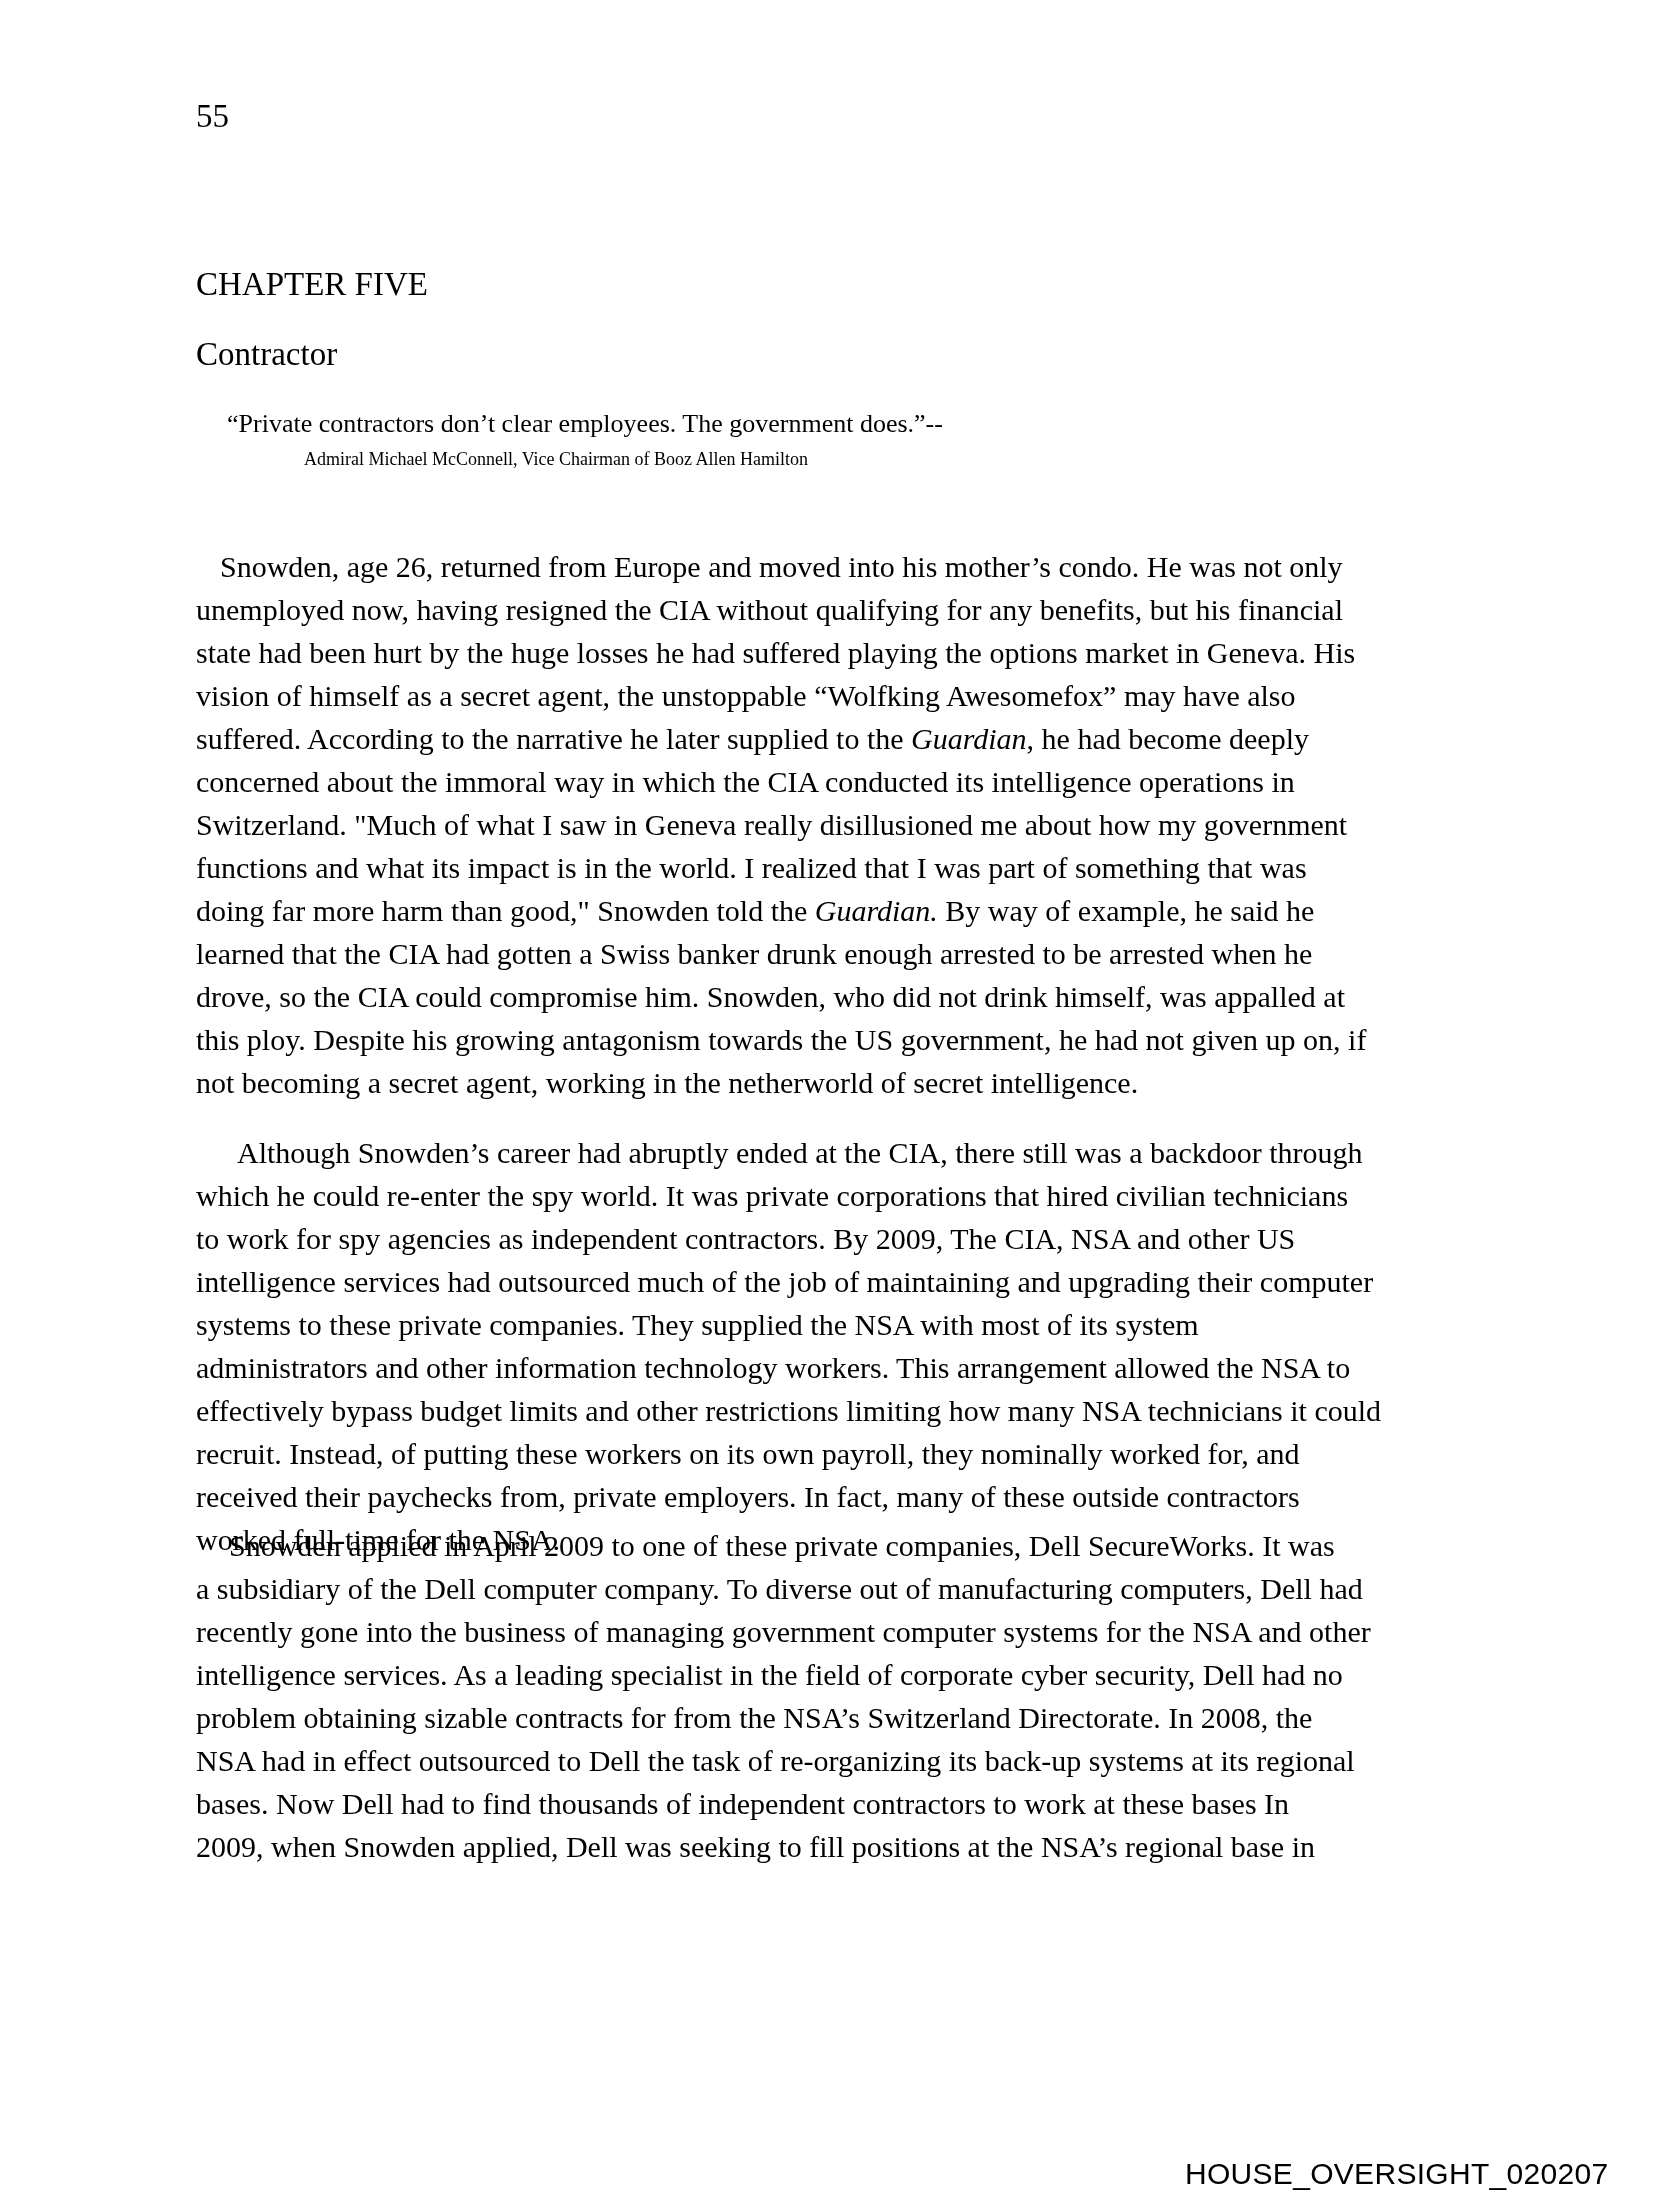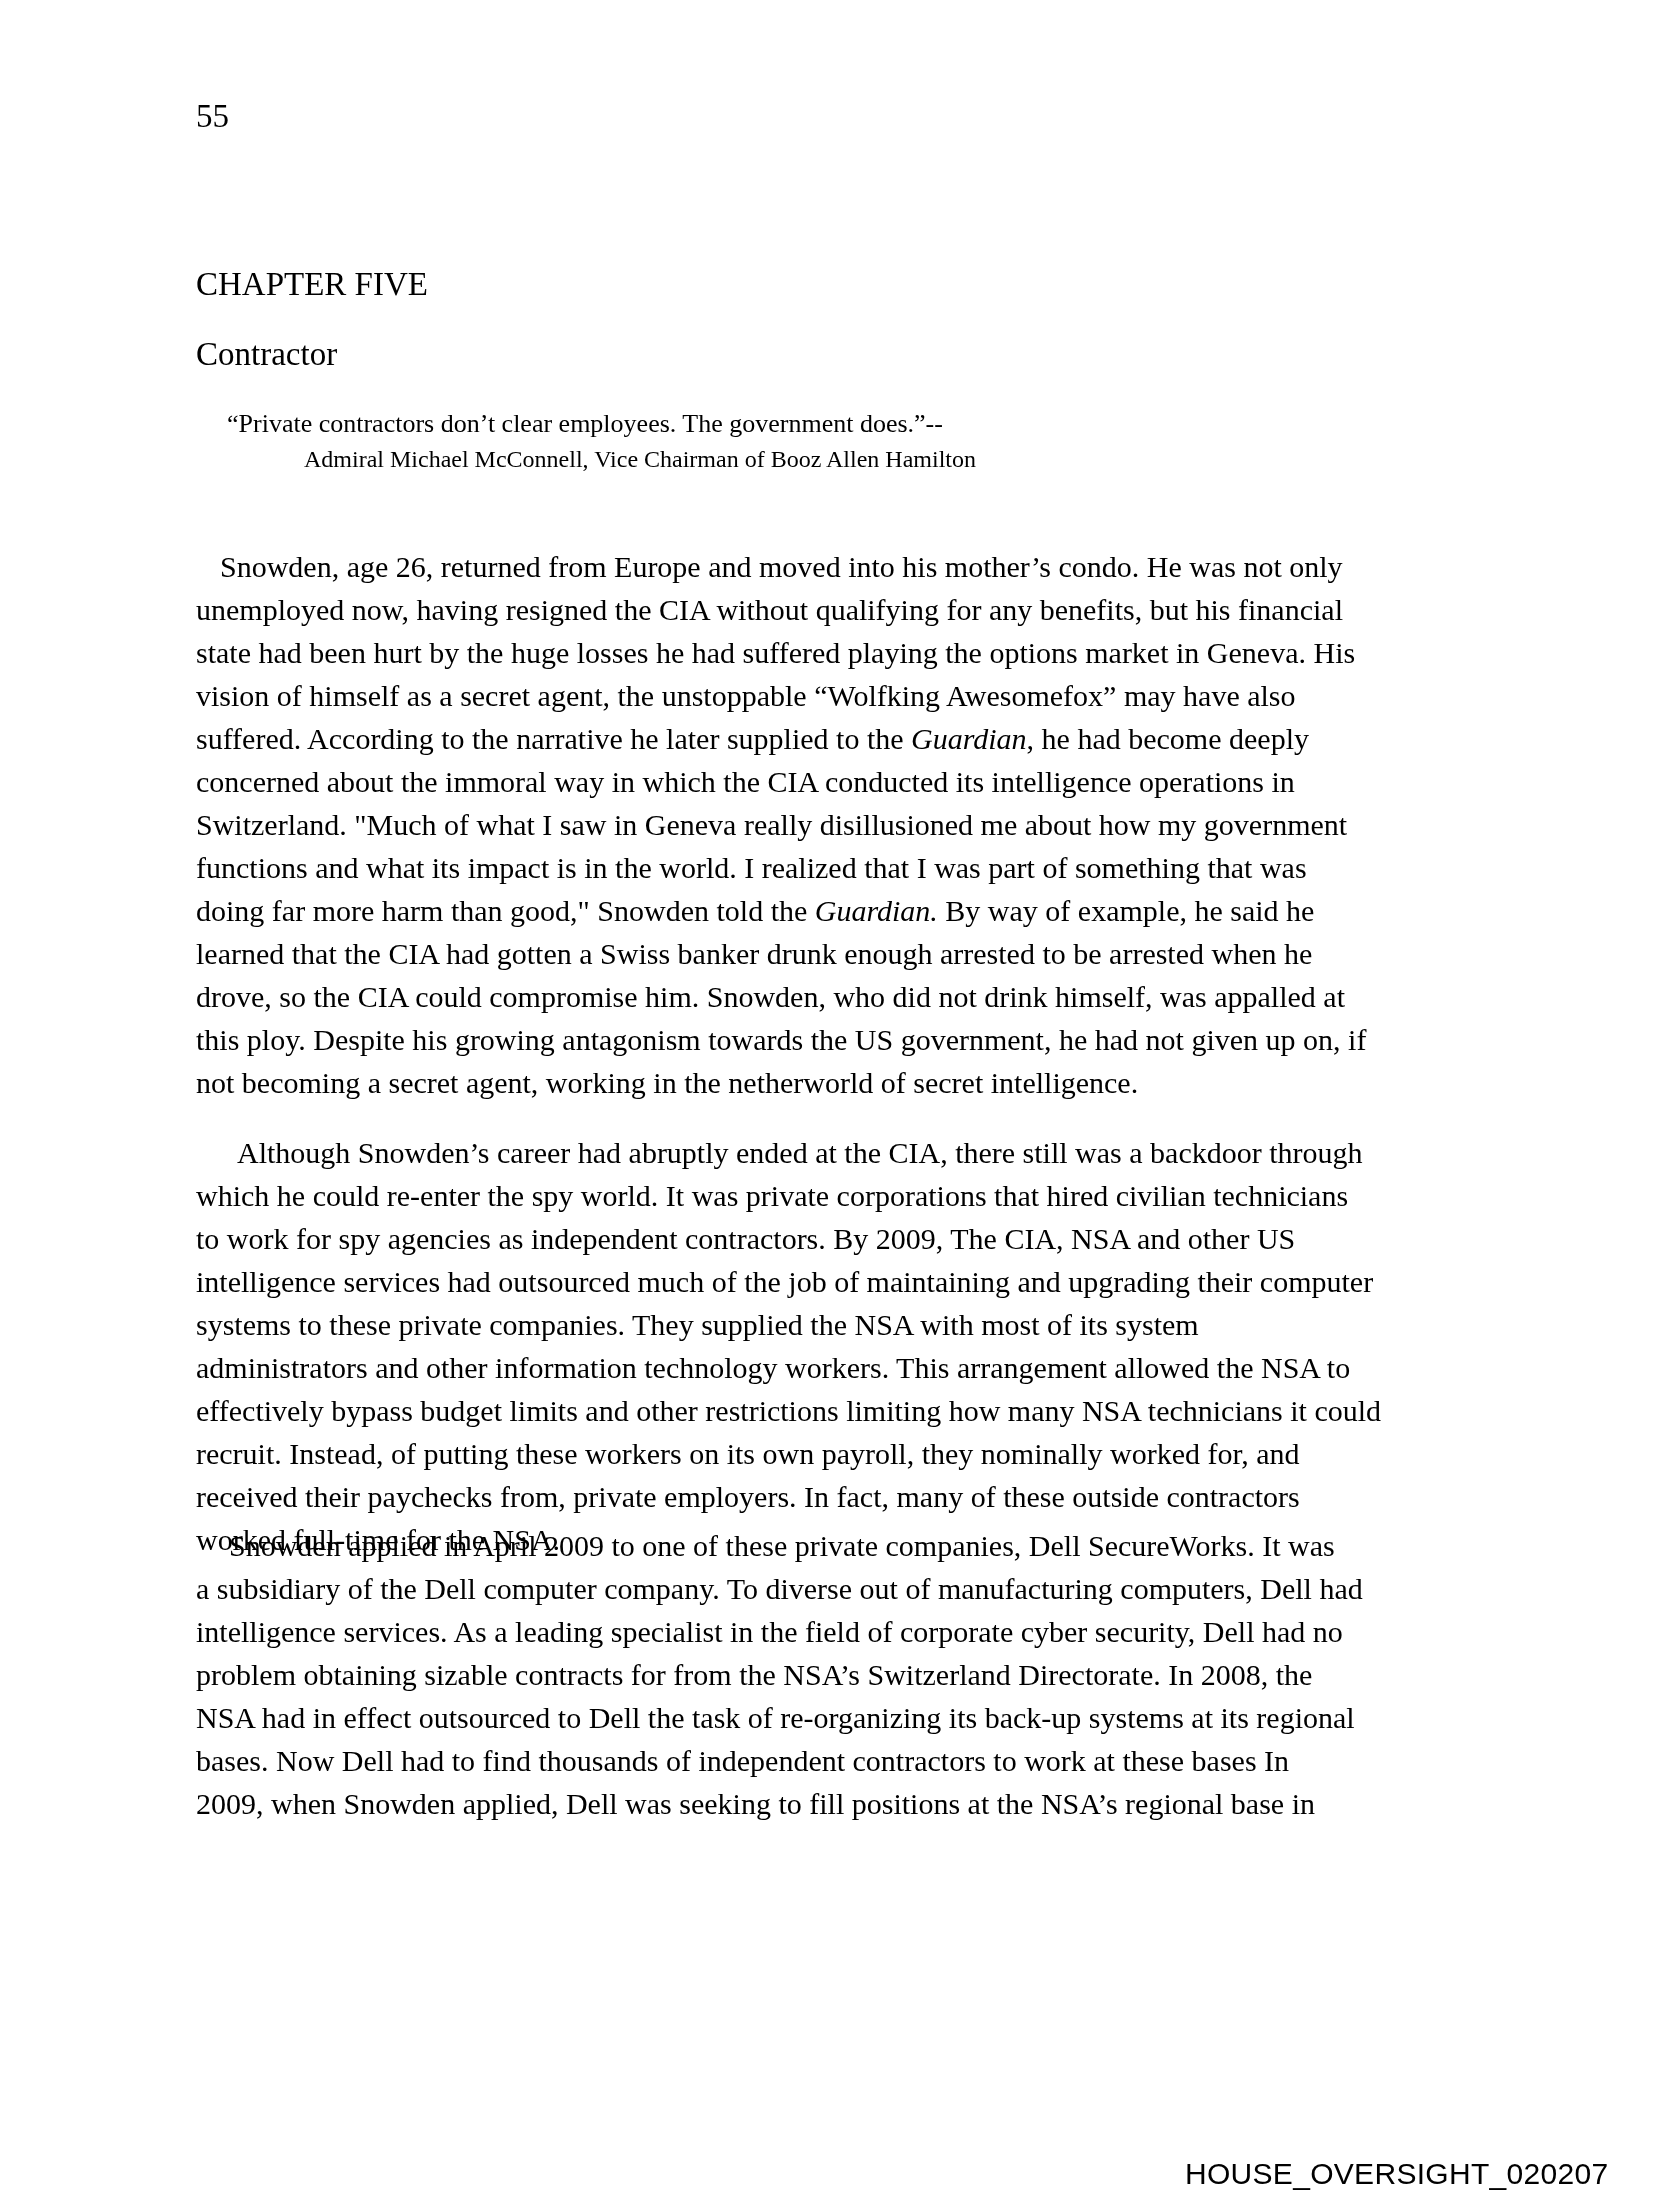--- a/index.html
+++ b/index.html
@@ -4,21 +4,21 @@
 <style>
   html, body { margin: 0; padding: 0; background: #ffffff; }
   body { width: 1669px; height: 2205px; position: relative; overflow: hidden; }
   .page { position: absolute; left: 0; top: 0; width: 1669px; height: 1743px; background: #ffffff; color: #000000; }
   .serif { font-family: "Liberation Serif", "DejaVu Serif", serif; }
   .sans { font-family: "Liberation Sans", "DejaVu Sans", sans-serif; }
   .page-number { position: absolute; left: 196px; top: 97px; font-size: 33px; line-height: 39px; }
   .chapter-label { position: absolute; left: 196px; top: 265px; font-size: 33px; line-height: 39px; }
   .chapter-title { position: absolute; left: 196px; top: 335px; font-size: 33px; line-height: 39px; }
   .epigraph-quote { position: absolute; left: 227px; top: 407px; font-size: 26px; line-height: 33px; white-space: nowrap; }
-  .epigraph-attr { position: absolute; left: 304px; top: 443px; font-size: 24px; line-height: 33px; white-space: nowrap; }
+  .epigraph-attr { position: absolute; left: 304px; top: 443px; font-size: 18px; line-height: 33px; white-space: nowrap; }
   .para { position: absolute; left: 196px; width: 1283px; }
   .line { display: block; height: 43px; font-size: 30px; line-height: 43px; white-space: nowrap; }
   .p1 { top: 545px; }
   .p2 { top: 1131px; }
   .p3 { top: 1524px; }
   .indent1 { padding-left: 24px; }
   .indent2 { padding-left: 41px; }
   .indent3 { padding-left: 33px; }
   em { font-style: italic; }
   .bates { position: absolute; left: 1185px; top: 2156px; font-size: 30px; line-height: 35px; letter-spacing: 0.3px; white-space: nowrap; }
@@ -64,20 +64,21 @@
     <span class="line">administrators and other information technology workers.  This arrangement allowed the NSA to</span>
     <span class="line">effectively bypass budget limits and other restrictions limiting how many NSA technicians it could</span>
     <span class="line">recruit.  Instead, of putting these workers on its own payroll, they nominally worked for, and</span>
     <span class="line">received their paychecks from, private employers.  In fact, many of these outside contractors</span>
     <span class="line">worked full-time for the NSA.</span>
   </div>
 
   <div class="para p3 serif">
     <span class="line indent3">Snowden applied in April 2009 to one of these private companies, Dell SecureWorks.  It was</span>
     <span class="line">a subsidiary of the Dell computer company.  To diverse out of manufacturing computers, Dell had</span>
+    <span class="line">recently gone into the business of managing government computer systems for the NSA and other</span>
     <span class="line">intelligence services.  As a leading specialist in the field of corporate cyber security, Dell had no</span>
     <span class="line">problem obtaining sizable contracts for from the NSA’s Switzerland Directorate.  In 2008, the</span>
     <span class="line">NSA had in effect outsourced to Dell the task of re-organizing its back-up systems at its regional</span>
     <span class="line">bases.  Now Dell had to find thousands of independent contractors to work at these bases  In</span>
     <span class="line">2009, when Snowden applied,  Dell was seeking to fill positions at the NSA’s regional base in</span>
   </div>
 
   <div class="bates sans">HOUSE_OVERSIGHT_020207</div>
 
 </div>

